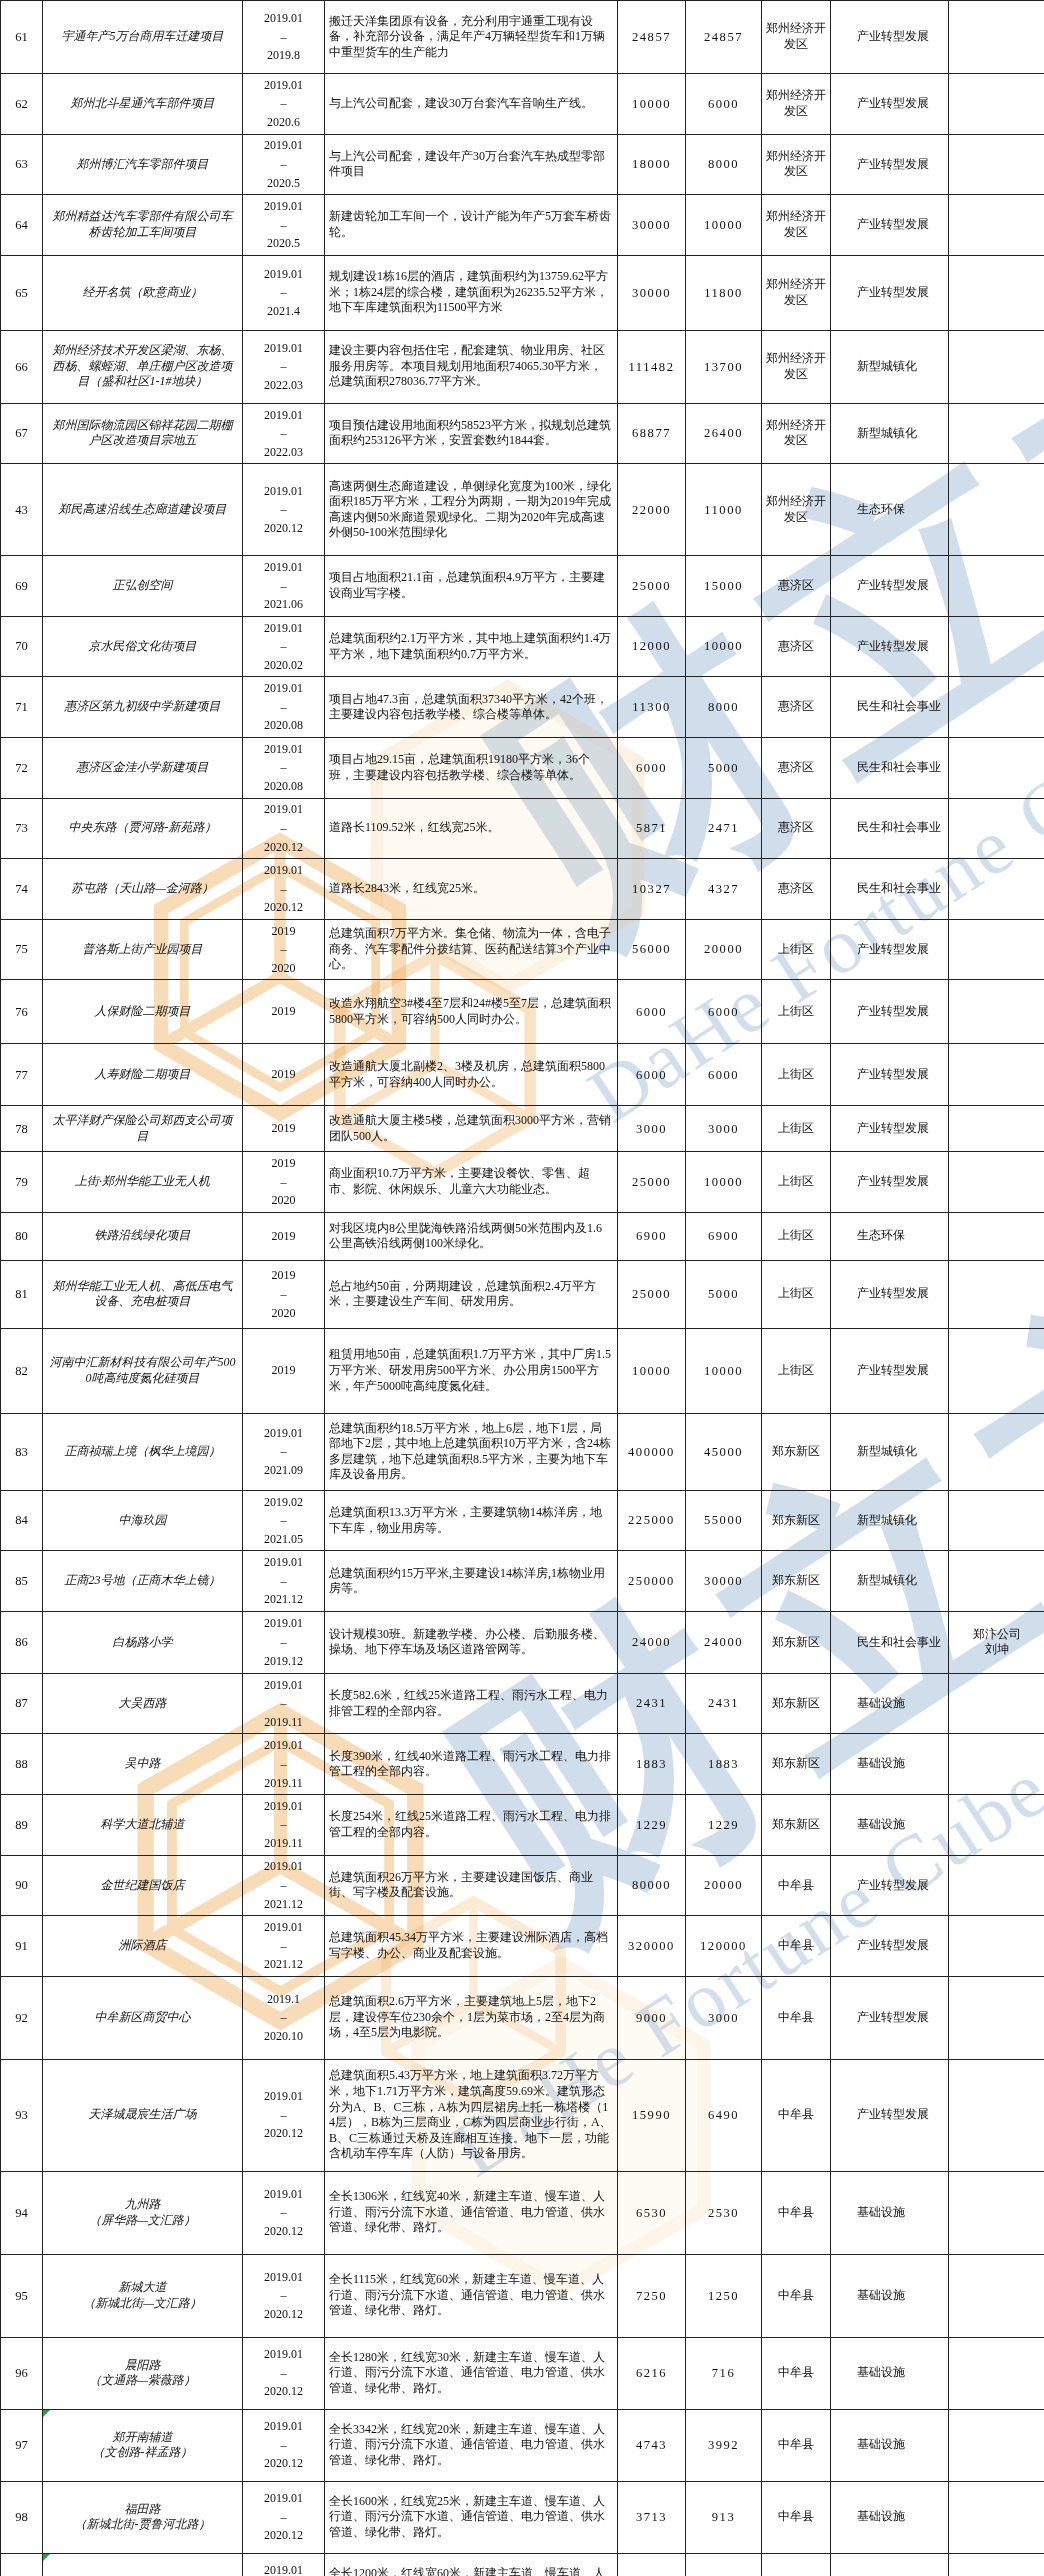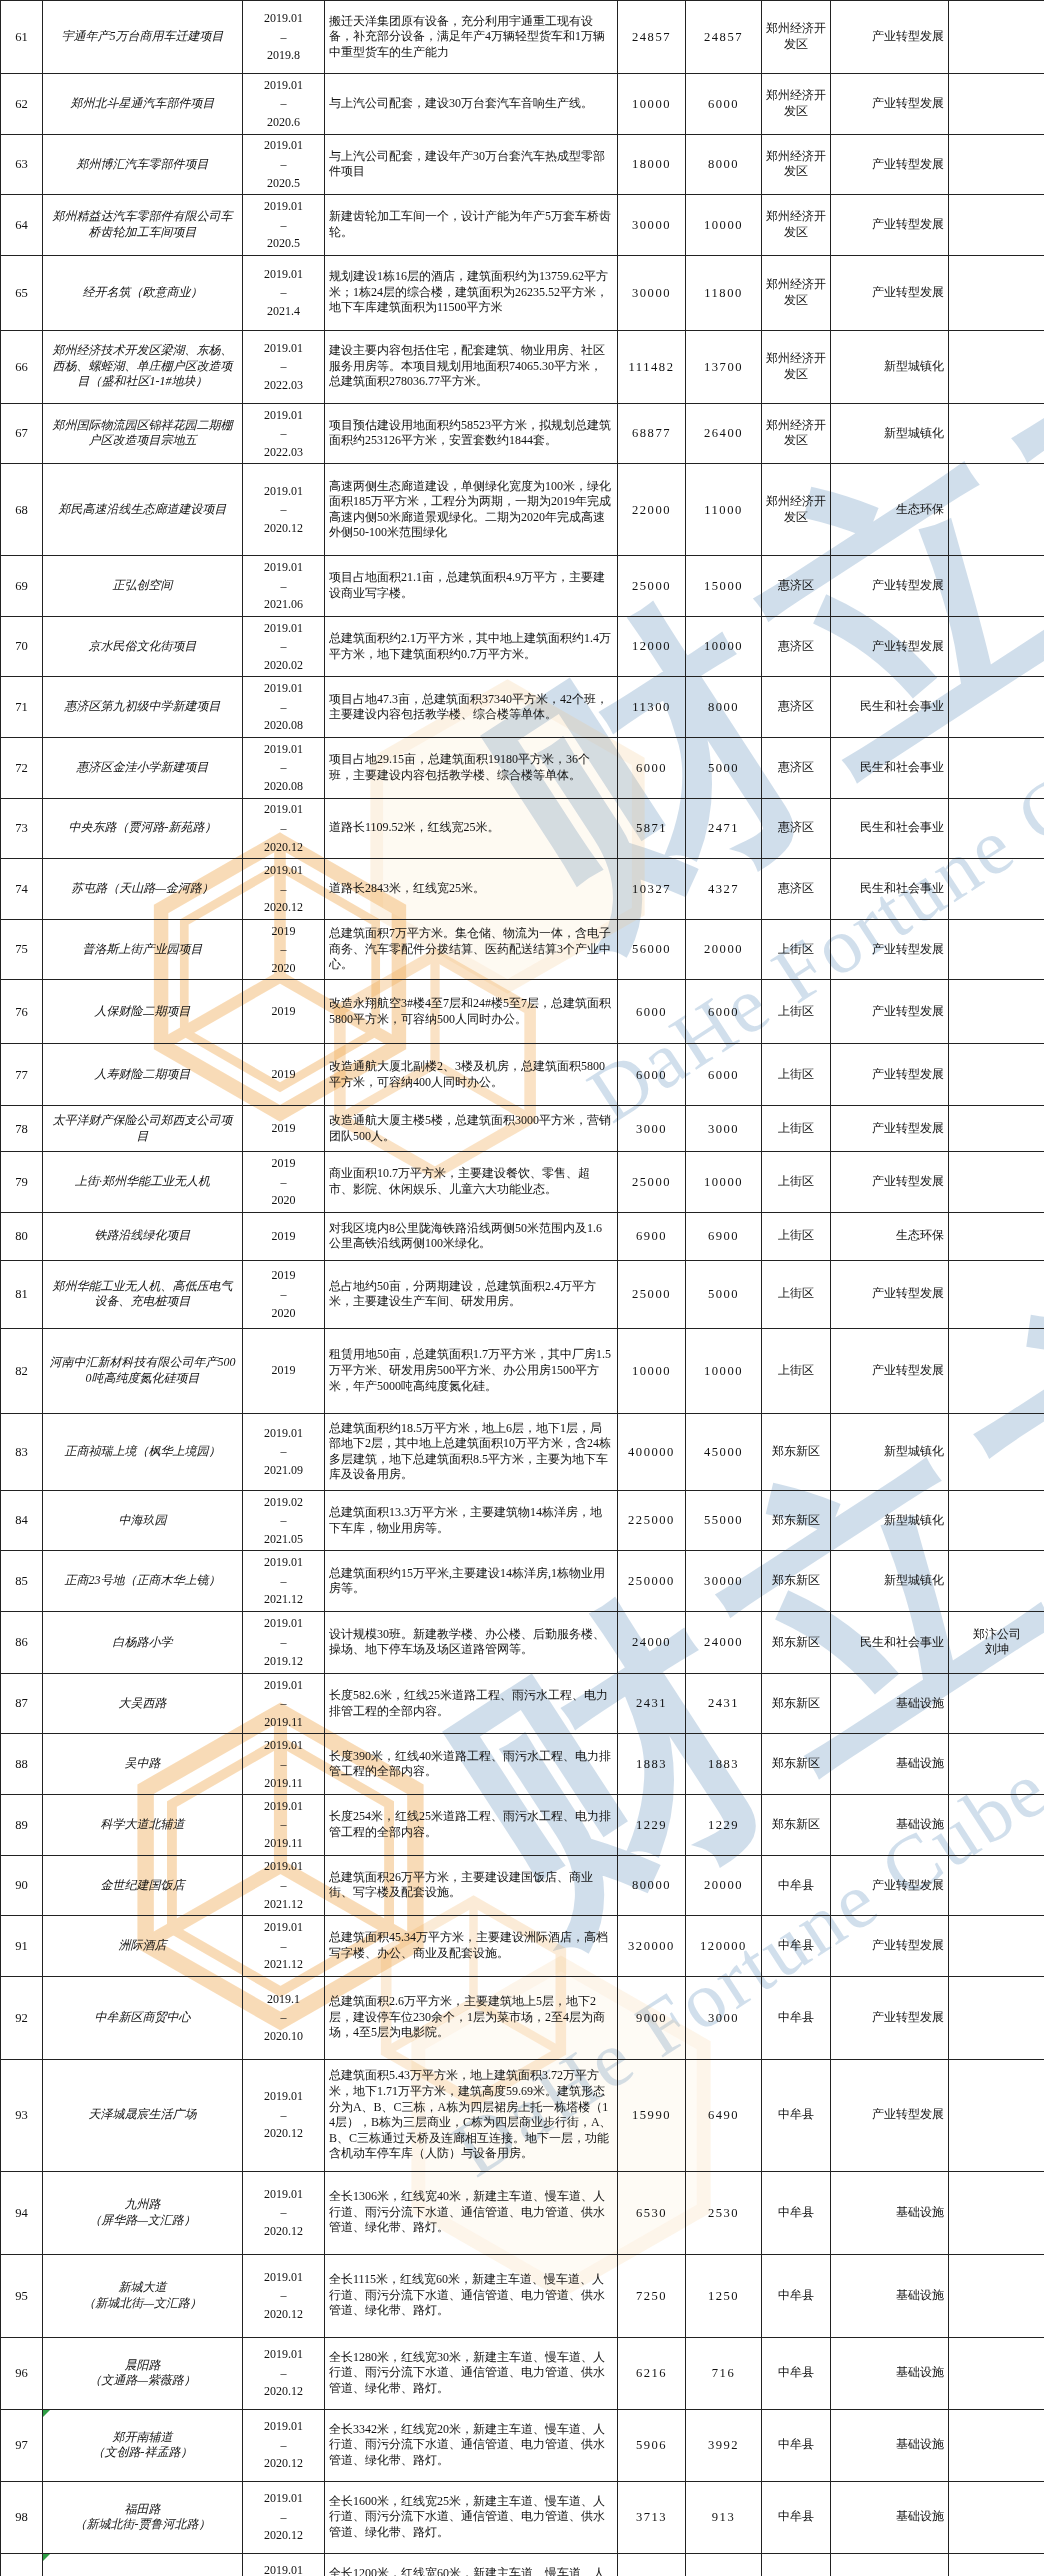--- a/index.html
+++ b/index.html
@@ -23,21 +23,21 @@
   table.projects{position:relative;z-index:1;border-collapse:collapse;width:1044px;
                  table-layout:fixed;background:transparent;}
   td{border:1px solid #222;padding:1.9px 3.9px;vertical-align:middle;
      font-size:12px;line-height:1.3;word-break:break-all;background:transparent;}
   .c-no{text-align:center;font-size:12.6px;}
   .c-name{text-align:center;white-space:pre-line;position:relative;font-style:italic;}
   .c-period{text-align:center;white-space:pre-line;line-height:1.55;}
   .c-desc{text-align:left;font-family:Liberation Serif, serif;}
   .c-num{text-align:center;letter-spacing:0.12em;font-size:12.6px;}
   .c-region{text-align:center;}
-  .c-cat{text-align:right;padding-left:26px;}
+  .c-cat{text-align:left;padding-left:26px;}
   .c-note{text-align:center;white-space:pre-line;}
   .note-marker{position:absolute;top:0;left:0;width:0;height:0;display:none;
                border-top:7.7px solid #2f9e44;border-right:7.7px solid transparent;}
 </style>
 </head>
 <body>
 
 <div class="page">
 
   <div class="watermarks">
@@ -182,21 +182,21 @@
 –
 2022.03</td>
       <td class="c-desc">项目预估建设用地面积约58523平方米，拟规划总建筑面积约253126平方米，安置套数约1844套。</td>
       <td class="c-num">68877</td>
       <td class="c-num">26400</td>
       <td class="c-region">郑州经济开发区</td>
       <td class="c-cat">新型城镇化</td>
       <td class="c-note"></td>
     </tr>
         <tr style="height: 92px;">
-      <td class="c-no">68</td>
+      <td class="c-no">43</td>
       <td class="c-name"><span>郑民高速沿线生态廊道建设项目</span></td>
       <td class="c-period">2019.01
 –
 2020.12</td>
       <td class="c-desc">高速两侧生态廊道建设，单侧绿化宽度为100米，绿化面积185万平方米，工程分为两期，一期为2019年完成高速内侧50米廊道景观绿化。二期为2020年完成高速外侧50-100米范围绿化</td>
       <td class="c-num">22000</td>
       <td class="c-num">11000</td>
       <td class="c-region">郑州经济开发区</td>
       <td class="c-cat">生态环保</td>
       <td class="c-note"></td>
@@ -560,21 +560,21 @@
       <td class="c-note"></td>
     </tr>
         <tr style="height: 72px;">
       <td class="c-no">97</td>
       <td class="c-name"><span class="note-marker" style="display: block;"></span><span>郑开南辅道
 （文创路-祥孟路）</span></td>
       <td class="c-period">2019.01
 –
 2020.12</td>
       <td class="c-desc">全长3342米，红线宽20米，新建主车道、慢车道、人行道、雨污分流下水道、通信管道、电力管道、供水管道、绿化带、路灯。</td>
-      <td class="c-num">5906</td>
+      <td class="c-num">4743</td>
       <td class="c-num">3992</td>
       <td class="c-region">中牟县</td>
       <td class="c-cat">基础设施</td>
       <td class="c-note"></td>
     </tr>
         <tr style="height: 72px;">
       <td class="c-no">98</td>
       <td class="c-name"><span>福田路
 （新城北街-贾鲁河北路）</span></td>
       <td class="c-period">2019.01

